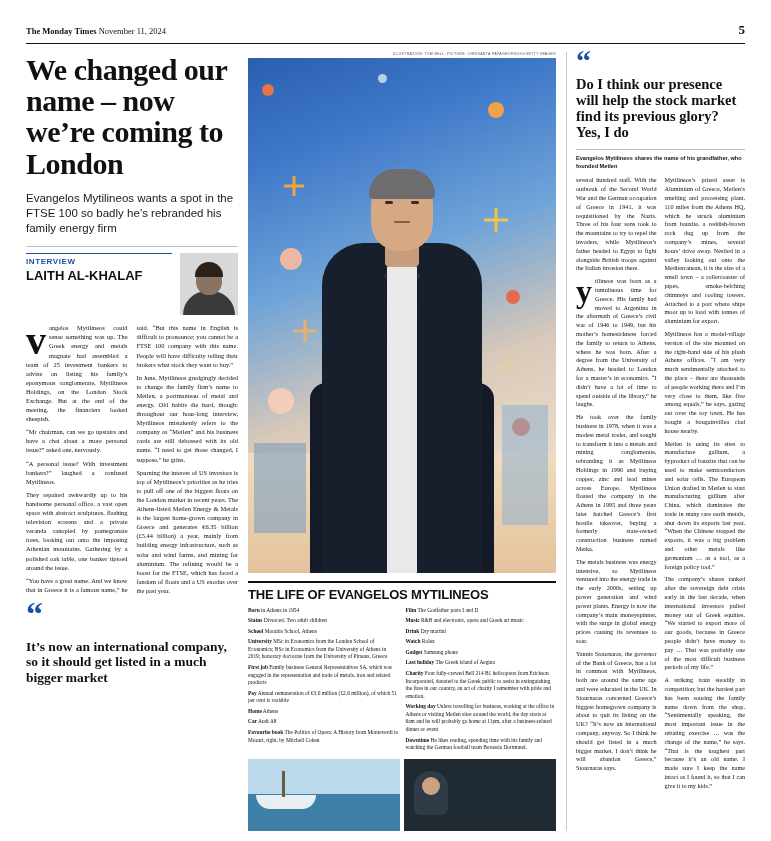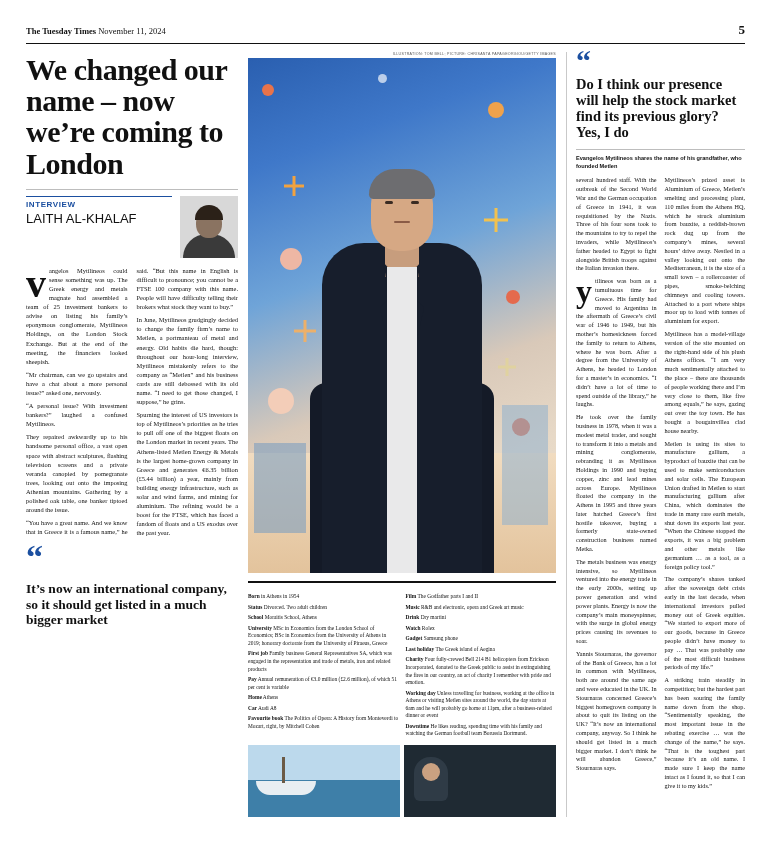--- a/index.html
+++ b/index.html
@@ -70,21 +70,21 @@
   
   .byline-wrap { display:flex; gap:8px; align-items:flex-start; margin-top:0;}
   .byline-text { flex:1; }
   .byline-kicker {
     font-family:"Liberation Sans", sans-serif;
     color:#1b4fa0; font-size:8px; font-weight:bold; letter-spacing:.6px;
     border-top:1px solid #1b4fa0; padding-top:3px;
   }
   .byline-name {
     font-family:"Liberation Sans", sans-serif;
-    font-weight:normal; font-size:13px; line-height:1.05; margin-top:3px;
+    font-weight:bold; font-size:13px; line-height:1.05; margin-top:3px;
   }
   .mugshot {
     width: 58px; height: 62px; background:#d8d8d8; position:relative; overflow:hidden;
     border:0;
   }
   .mugshot .head { position:absolute; width:26px;height:30px;border-radius:50% 50% 45% 45%; background:#8a7361; left:16px; top:12px;}
   .mugshot .hair { position:absolute; width:28px;height:15px;border-radius:14px 14px 0 0; background:#2b2118; left:15px; top:9px;}
   .mugshot .body { position:absolute; width:52px;height:24px;border-radius:26px 26px 0 0; background:#3a3a3a; left:3px; bottom:0;}
 
   
@@ -193,31 +193,32 @@
     float:left; font-size:32px; line-height:.8; font-weight:bold; padding-right:3px;
   }
 </style>
 </head>
 <body>
 
 <div class="page">
 
   <div class="masthead">
     <div class="left">
-      <b>The Tuesday Times</b>
+      <b>The Monday Times</b>
       <span>November 11, 2024</span>
     </div>
     <div class="right">5</div>
   </div>
 
 
   <div class="grid">
 
     <div class="colA">
       <h1 class="headline">We changed our name – now we’re coming to London</h1>
+      <div class="standfirst">Evangelos Mytilineos wants a spot in the FTSE 100 so badly he’s rebranded his family energy firm</div>
       <div class="rule-thin"></div>
 
       <div class="byline-wrap">
         <div class="byline-text">
           <div class="byline-kicker">INTERVIEW</div>
           <div class="byline-name">LAITH AL-KHALAF</div>
         </div>
         <div class="mugshot">
           <div class="body"></div>
             <div class="head"></div>
@@ -272,20 +273,21 @@
               <div class="fig-eyeR"></div>
             <div class="fig-mouth"></div>
             <div class="fig-lapelL"></div>
             <div class="fig-lapelR"></div>
             <div class="fig-tie"></div>
           </div>
         </div>
       </div>
 
       <div class="panel">
+        <div class="panel-title">THE LIFE OF EVANGELOS MYTILINEOS</div>
         <div class="panel-body">
           <div class="panel-col">
             <p><b>Born</b> <span>in Athens in 1954</span></p>
             <p><b>Status</b> <span>Divorced. Two adult children</span></p>
             <p><b>School</b> <span>Moraitis School, Athens</span></p>
             <p><b>University</b> <span>MSc in Economics from the London School of Economics; BSc in Economics from the University of Athens in 2019; honorary doctorate from the University of Piraeus, Greece</span></p>
             <p><b>First job</b> <span>Family business General Representatives SA, which was engaged in the representation and trade of metals, iron and related products</span></p>
             <p><b>Pay</b> <span>Annual remuneration of €3.0 million (£2.6 million), of which 51 per cent is variable</span></p>
             <p><b>Home</b> <span>Athens</span></p>
             <p><b>Car</b> <span>Audi A8</span></p>

